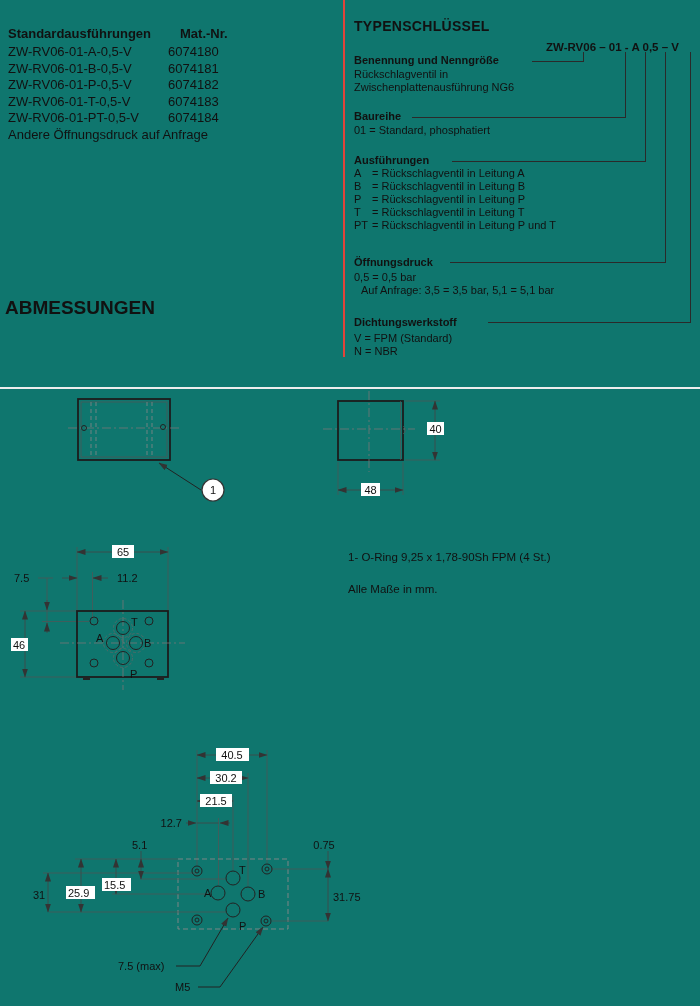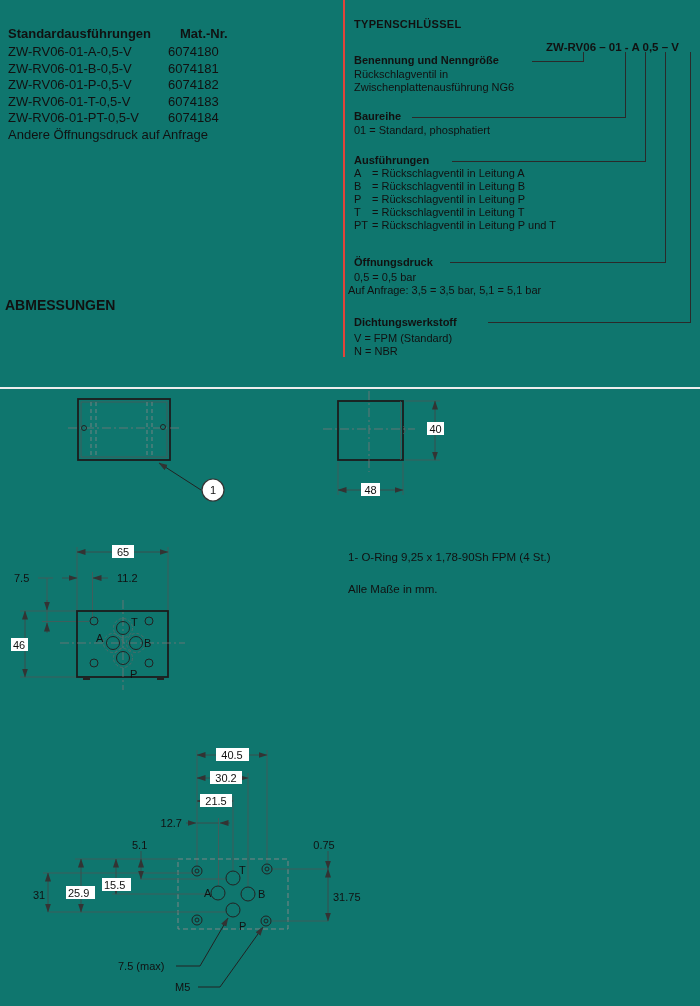--- a/index.html
+++ b/index.html
@@ -1,21 +1,21 @@
 <!DOCTYPE html>
 <html><head>
 <meta charset="utf-8">
 <style>
   html,body{margin:0;padding:0;background:#fff;}
   #page{position:relative;width:700px;height:1006px;background:#0f766e;overflow:hidden;
         font-family:"Liberation Sans",sans-serif;color:#111;padding-left:32px;}
   .abs{position:absolute;}
   .bold{font-weight:bold;}
-  .h1{font-size:14px;font-weight:bold;}
-  .h2{font-size:11px;font-weight:bold;letter-spacing:.3px;}
+  .h1{font-size:19px;font-weight:bold;}
+  .h2{font-size:14px;font-weight:bold;letter-spacing:.3px;}
   .pt{font-size:13px;line-height:16px;}
   .tk{font-size:11px;line-height:13px;}
   .tkh{font-size:11px;font-weight:bold;}
   .note{font-size:11.5px;}
   .cline{position:absolute;height:1px;background:#2a2a2a;}
   .vline{position:absolute;width:1px;background:#2a2a2a;}
   .red{position:absolute;width:2px;background:#e2443a;}
   .band{position:absolute;left:0;width:700px;height:2px;background:#ededed;}
   svg{position:absolute;overflow:visible;}
   svg text{font-family:"Liberation Sans",sans-serif;font-size:11px;fill:#111;}
@@ -76,21 +76,21 @@
 
   <div class="abs tkh" style="left:354px;top:154px;">Ausführungen</div>
   <div class="abs tk" style="left:354px;top:167px;"><span class="code2">A</span><span>=  Rückschlagventil in Leitung A</span></div>
   <div class="abs tk" style="left:354px;top:180px;"><span class="code2">B</span><span>=  Rückschlagventil in Leitung B</span></div>
   <div class="abs tk" style="left:354px;top:193px;"><span class="code2">P</span><span>=  Rückschlagventil in Leitung P</span></div>
   <div class="abs tk" style="left:354px;top:206px;"><span class="code2">T</span><span>=  Rückschlagventil in Leitung T</span></div>
   <div class="abs tk" style="left:354px;top:219px;"><span class="code2">PT</span><span>=  Rückschlagventil in Leitung P und T</span></div>
 
   <div class="abs tkh" style="left:354px;top:256px;">Öffnungsdruck</div>
   <div class="abs tk" style="left:354px;top:271px;">0,5 = 0,5 bar</div>
-  <div class="abs tk" style="left:348px;top:284px;">Auf Anfrage: 3,5 = 3,5 bar, 5,1 = 5,1 bar</div>
+  <div class="abs tk" style="left:361px;top:284px;">Auf Anfrage: 3,5 = 3,5 bar, 5,1 = 5,1 bar</div>
 
   <div class="abs tkh" style="left:354px;top:316px;">Dichtungswerkstoff</div>
   <div class="abs tk" style="left:354px;top:332px;">V = FPM (Standard)</div>
   <div class="abs tk" style="left:354px;top:345px;">N = NBR</div>
 
   <div class="cline" style="top:61px;left:532px;width:51px;"></div>
   <div class="vline" style="left:583px;top:52px;height:10px;"></div>
   <div class="cline" style="top:117px;left:412px;width:213px;"></div>
   <div class="vline" style="left:625px;top:52px;height:66px;"></div>
   <div class="cline" style="top:161px;left:452px;width:193px;"></div>

